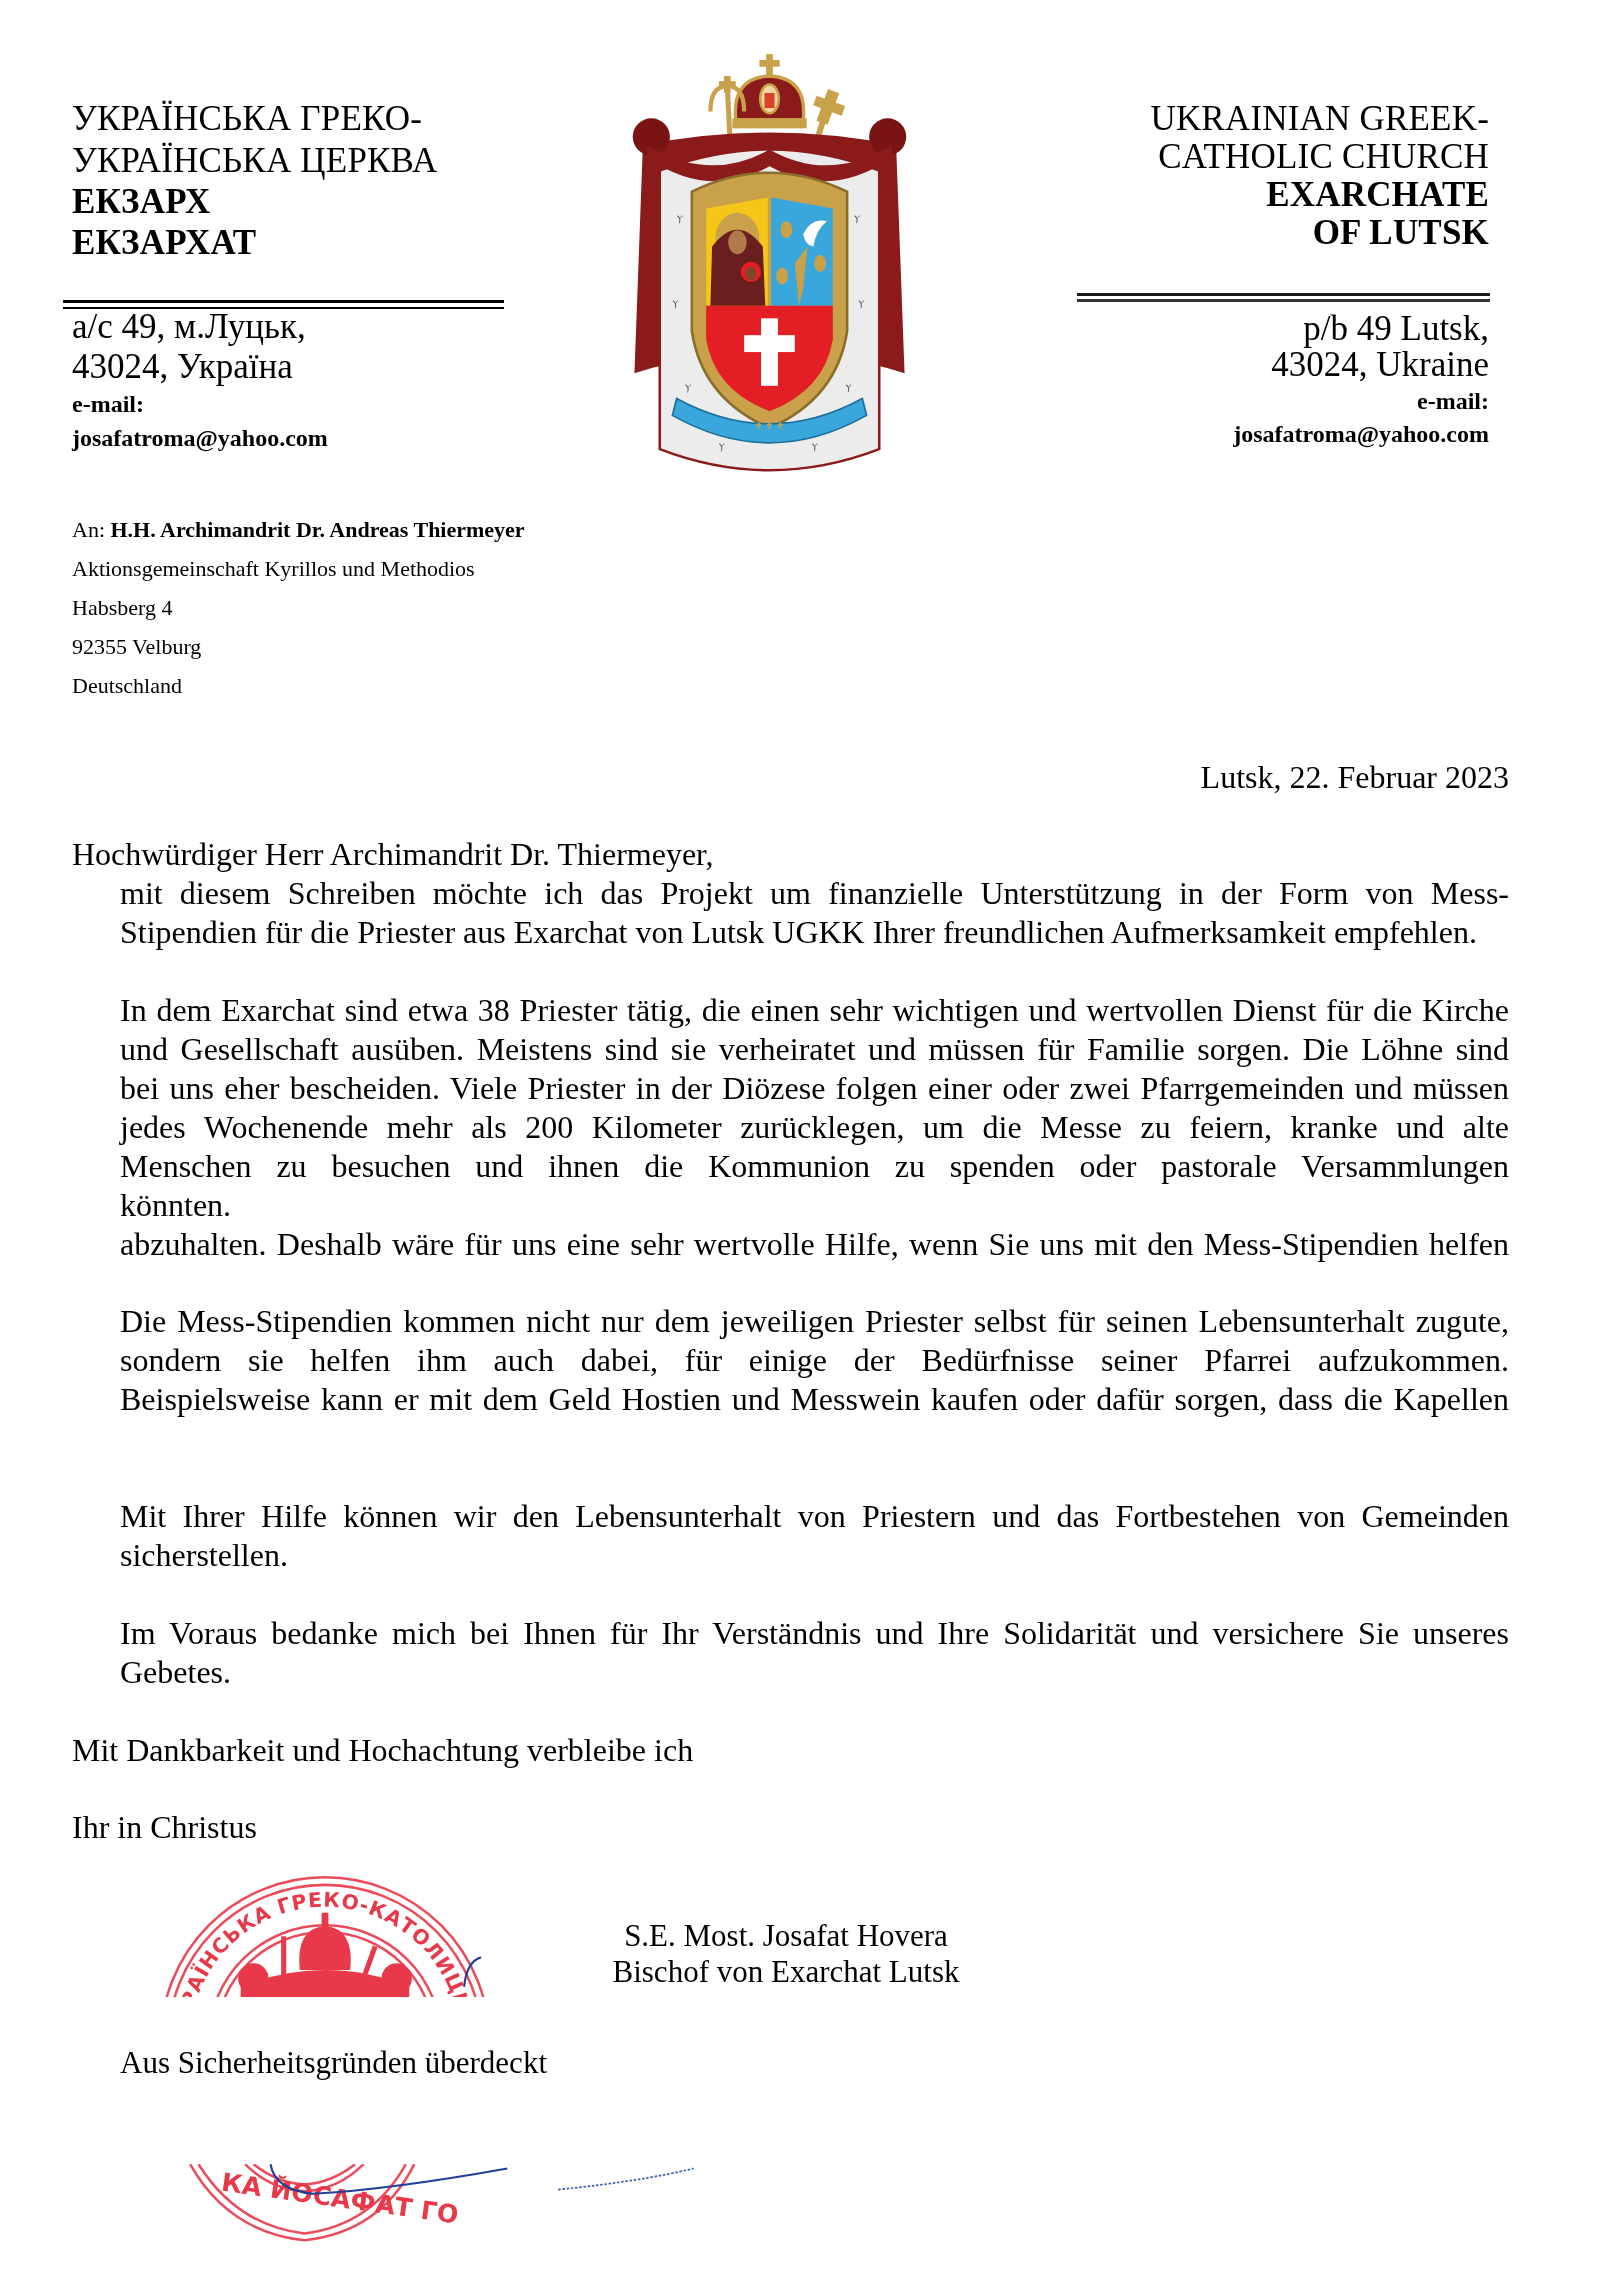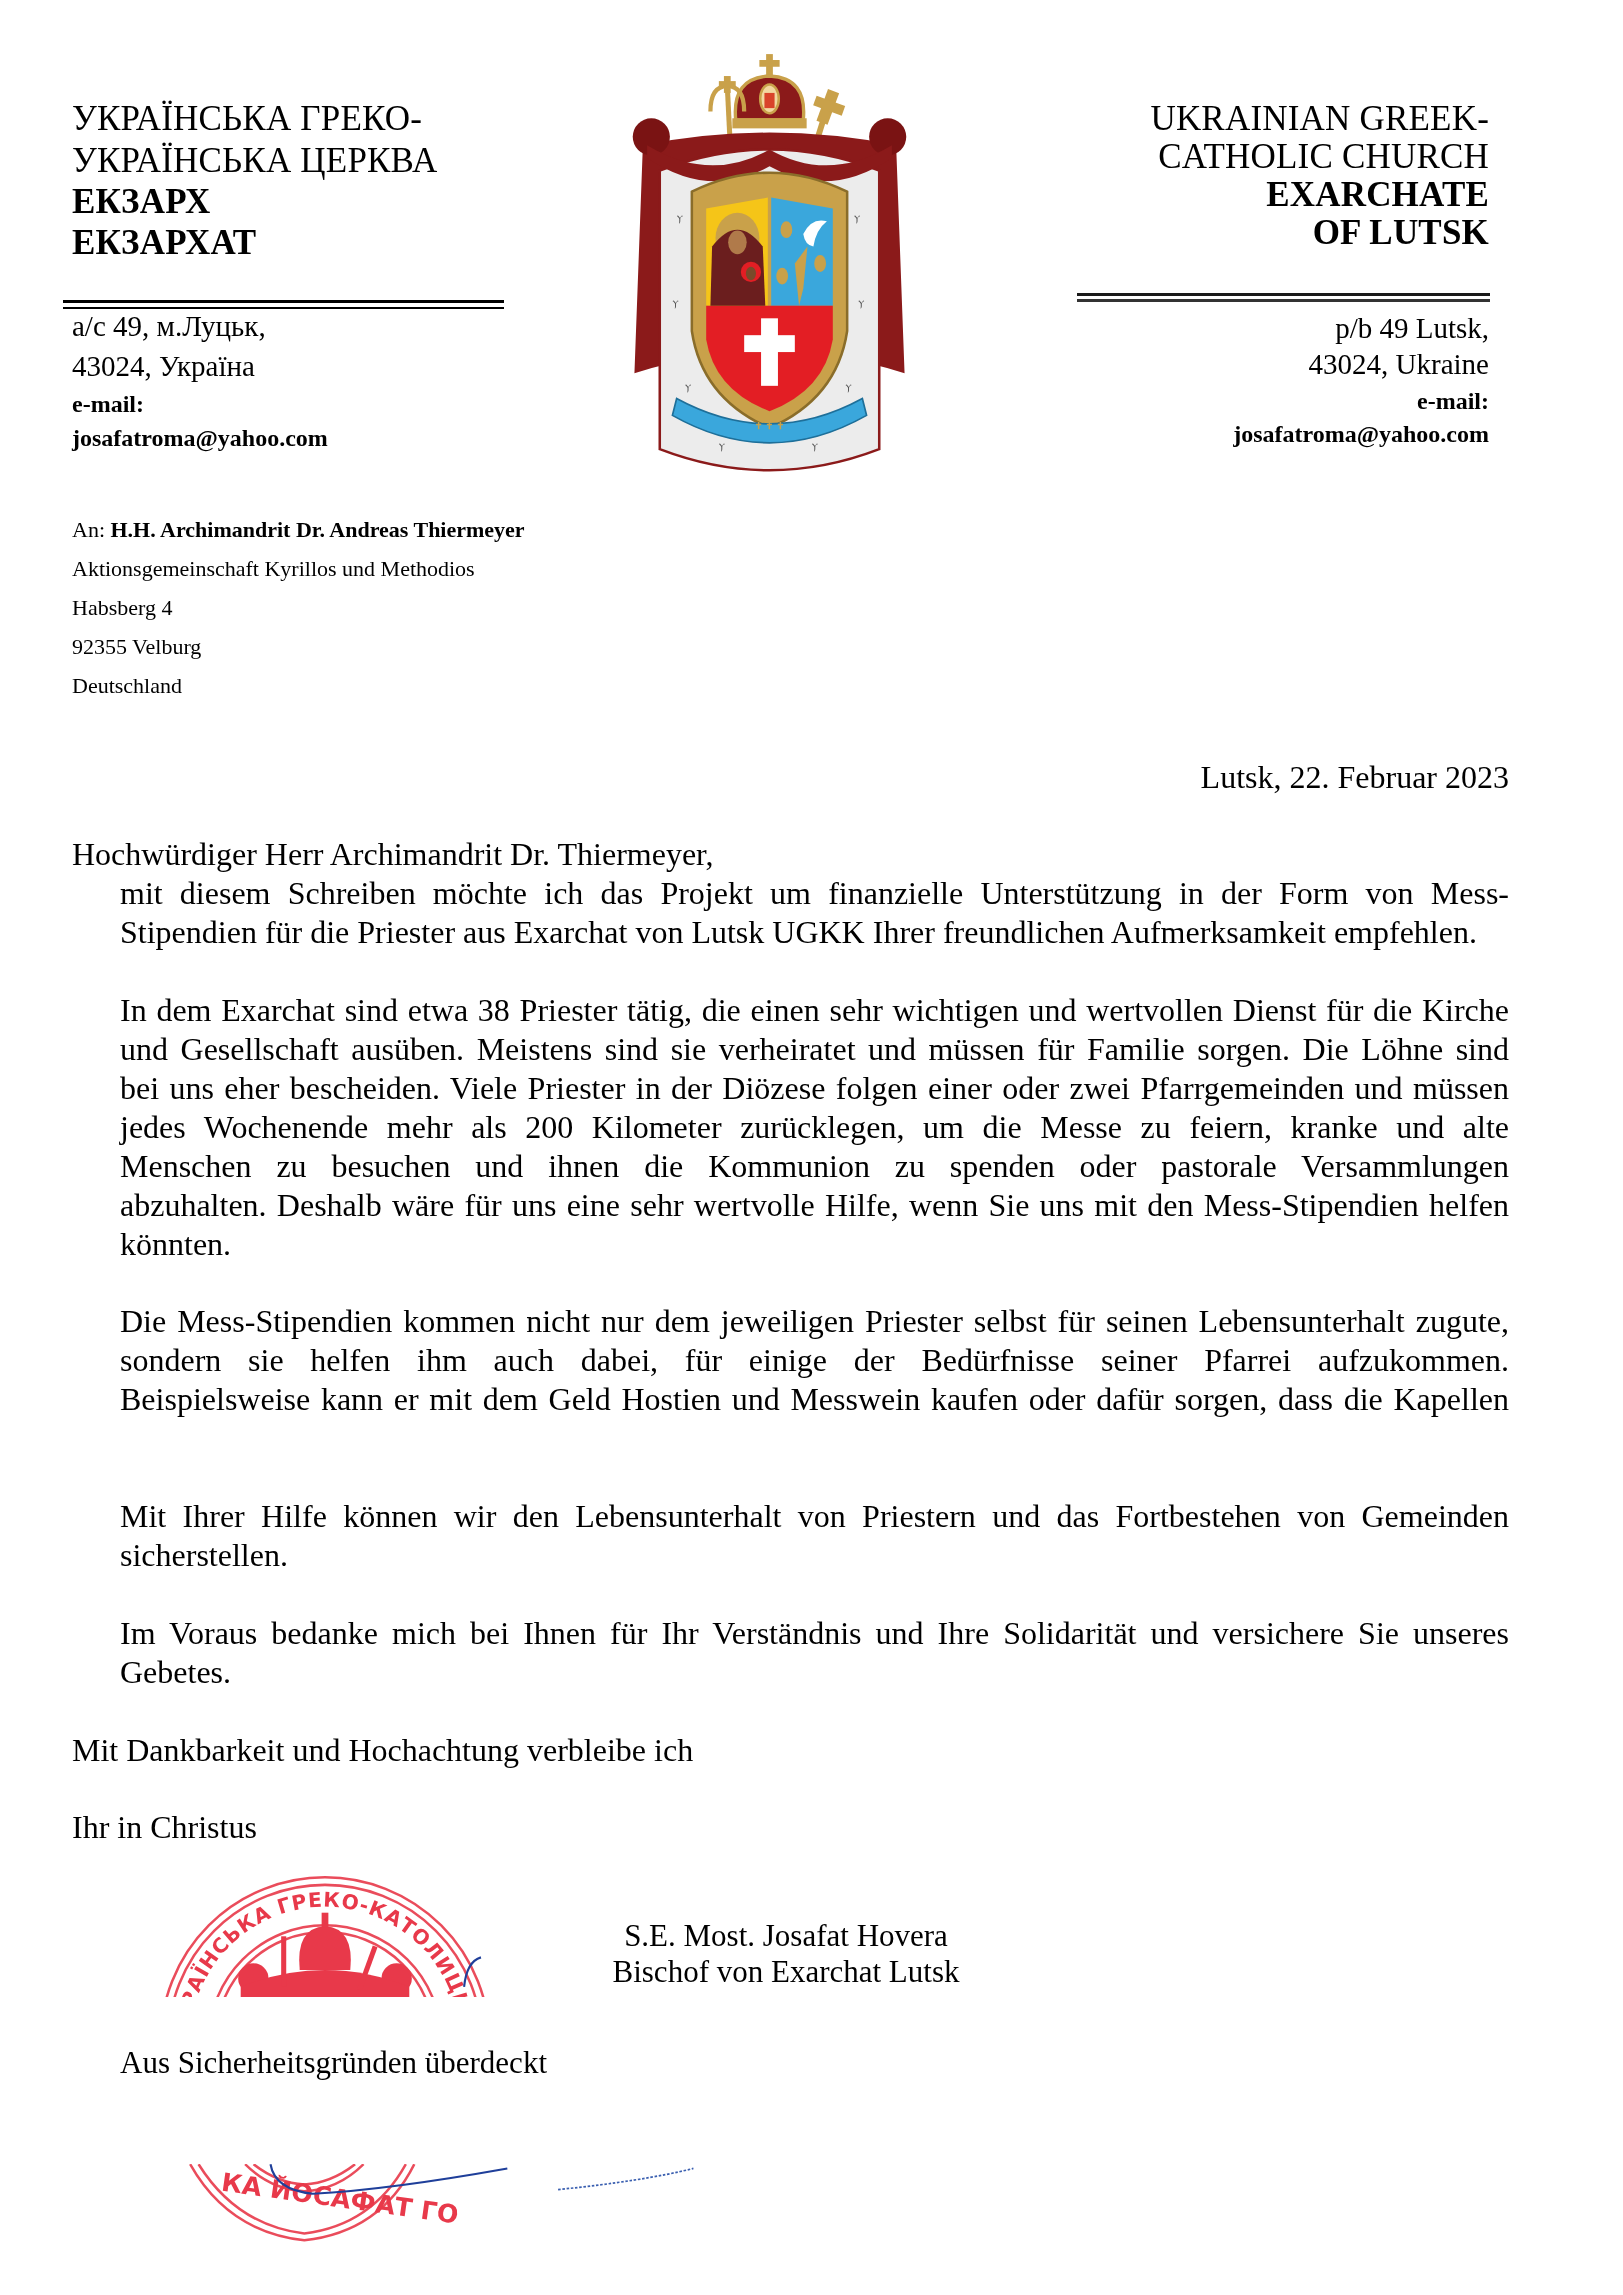--- a/index.html
+++ b/index.html
@@ -1,21 +1,21 @@
 <!DOCTYPE html>
 <html style="font-size:13.5px"><head>
 <meta charset="utf-8">
 <style>
   html, body { margin: 0; padding: 0; background: #ffffff; }
   body { width: 1623px; height: 2295px; position: relative; overflow: hidden;
          font-family: "Liberation Serif", "DejaVu Serif", serif; color: #000; }
   .abs { position: absolute; white-space: nowrap; }
   .hdr { font-size: 35px; line-height: 41px; letter-spacing: 0.2px; }
   .hdr.bold { font-weight: bold; }
-  .addr { font-size: 29px; line-height: 35px; }
+  .addr { font-size: 35px; line-height: 35px; }
   .mail { font-size: 24px; line-height: 34px; font-weight: bold; }
   .right { text-align: right; }
   .rule { position: absolute; height: 8.5px; border-top: 3.4px solid #000; border-bottom: 2.5px solid #000; box-sizing: border-box; }
   .rule.right-rule { border-top: 3.4px solid #1a1a1a; border-bottom: 3.4px solid #333; }
   .body-text { position: absolute; left: 72px; width: 1437px; font-size: 32px; line-height: 39px; }
   .para { text-align: justify; text-align-last: left; margin: 0; }
   .line { display: block; margin-left: 48px; }
   .sig { font-weight: normal; font-size: 31px; line-height: 36px; text-align: center; }
   #coat { position: absolute; left: 626px; top: 52px; width: 287px; height: 433px; }
   #stamp-top { position: absolute; left: 156px; top: 1852px; width: 338px; height: 145px; overflow: hidden; }
@@ -125,22 +125,22 @@
     <span class="line">Stipendien für die Priester aus Exarchat von Lutsk UGKK Ihrer freundlichen Aufmerksamkeit empfehlen.</span>
   </p>
 </div>
 
 <div class="body-text" style="top:991px;">
   <span class="line" style="text-align-last:justify;">In dem Exarchat sind etwa 38 Priester tätig, die einen sehr wichtigen und wertvollen Dienst für die Kirche</span>
   <span class="line" style="text-align-last:justify;">und Gesellschaft ausüben. Meistens sind sie verheiratet und müssen für Familie sorgen. Die Löhne sind</span>
   <span class="line" style="text-align-last:justify;">bei uns eher bescheiden. Viele Priester in der Diözese folgen einer oder zwei Pfarrgemeinden und müssen</span>
   <span class="line" style="text-align-last:justify;">jedes Wochenende mehr als 200 Kilometer zurücklegen, um die Messe zu feiern, kranke und alte</span>
   <span class="line" style="text-align-last:justify;">Menschen zu besuchen und ihnen die Kommunion zu spenden oder pastorale Versammlungen</span>
+  <span class="line">könnten.</span>
   <span class="line" style="text-align-last:justify;">abzuhalten. Deshalb wäre für uns eine sehr wertvolle Hilfe, wenn Sie uns mit den Mess-Stipendien helfen</span>
-  <span class="line">könnten.</span>
 </div>
 
 <div class="body-text" style="top:1302px;">
   <span class="line" style="text-align-last:justify;">Die Mess-Stipendien kommen nicht nur dem jeweiligen Priester selbst für seinen Lebensunterhalt zugute,</span>
   <span class="line" style="text-align-last:justify;">sondern sie helfen ihm auch dabei, für einige der Bedürfnisse seiner Pfarrei aufzukommen.</span>
   <span class="line" style="text-align-last:justify;">Beispielsweise kann er mit dem Geld Hostien und Messwein kaufen oder dafür sorgen, dass die Kapellen</span>
 </div>
 
 <div class="body-text" style="top:1497px;">
   <span class="line" style="text-align-last:justify;">Mit Ihrer Hilfe können wir den Lebensunterhalt von Priestern und das Fortbestehen von Gemeinden</span>

